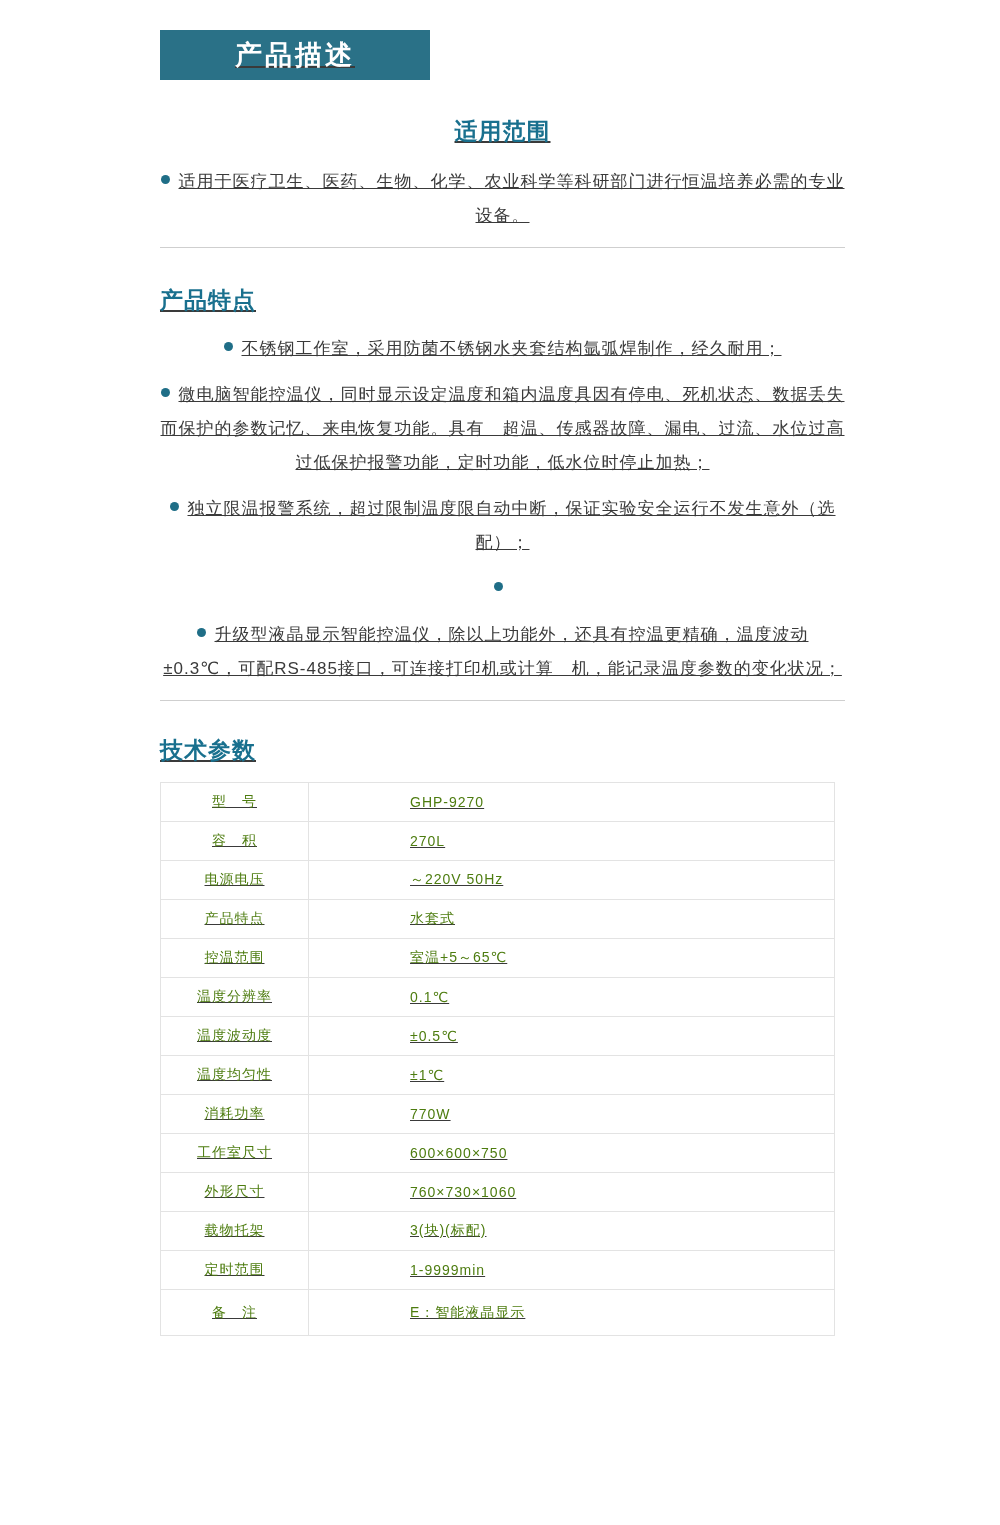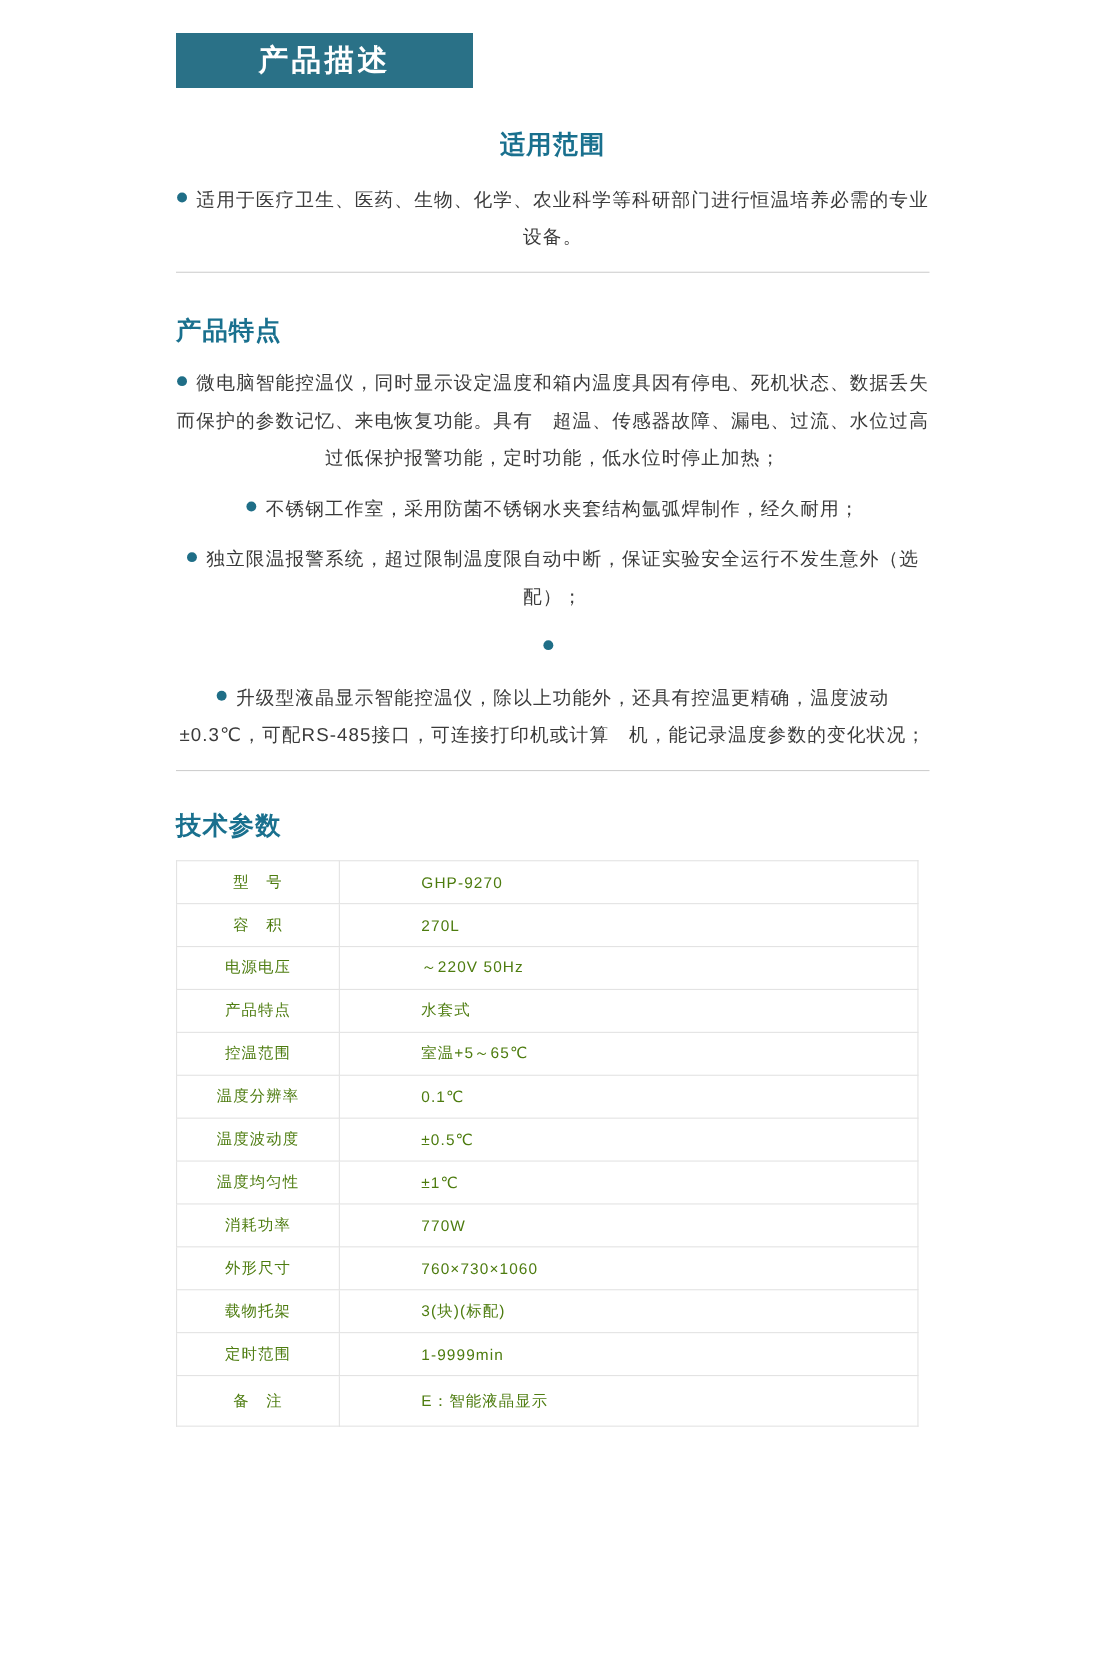--- a/index.html
+++ b/index.html
@@ -12,21 +12,21 @@
   }
   *{box-sizing:border-box;}
   html,body{margin:0;padding:0;}
   body{
     width:1000px;height:1525px;
     background:#ffffff;
     font-family:"Liberation Sans","DejaVu Sans",sans-serif;
     color:var(--text);
   }
   .page{position:relative;width:1000px;height:1525px;overflow:hidden;}
-  .content{margin:0 155px 0 160px;}
+  .content{margin:0 155px 0 160px;text-decoration:underline;}
 
   .banner{
     margin-top:30px;
     width:270px;height:50px;
     background:var(--teal);
     display:flex;align-items:center;justify-content:center;
   }
   .banner .banner-title{
     color:#ffffff;font-size:27px;font-weight:bold;letter-spacing:3px;
   }
@@ -74,21 +74,21 @@
     height:39px;
     font-size:14px;
     color:#4d7c0f;
     letter-spacing:1px;
     padding:0;
   }
   table.specs td.label{
     width:148px;text-align:center;
   }
   table.specs td.value{
-    padding-left:74px;text-align:left;
+    padding-left:101px;text-align:left;
   }
   table.specs tr:last-child td{height:46px;}
 </style>
 </head>
 <body>
 
 <div class="page">
   <div class="content">
 
     <div class="banner">
@@ -99,23 +99,23 @@
       <h2 class="h-scope">适用范围</h2>
       <div class="bullet-list scope-list">
   <p><span class="dot"></span><span>适用于医疗卫生、医药、生物、化学、农业科学等科研部门进行恒温培养必需的专业设备。</span></p>
 </div>
       <hr class="divider">
     </section>
 
     <section>
       <h2 class="h-features">产品特点</h2>
       <div class="bullet-list features-list">
+  <p><span class="dot"></span><span>不锈钢工作室，采用防菌不锈钢水夹套结构氩弧焊制作，经久耐用；</span></p>
+
   <p><span class="dot"></span><span>微电脑智能控温仪，同时显示设定温度和箱内温度具因有停电、死机状态、数据丢失而保护的参数记忆、来电恢复功能。具有　超温、传感器故障、漏电、过流、水位过高过低保护报警功能，定时功能，低水位时停止加热；</span></p>
-
-  <p><span class="dot"></span><span>不锈钢工作室，采用防菌不锈钢水夹套结构氩弧焊制作，经久耐用；</span></p>
 
   <p><span class="dot"></span><span>独立限温报警系统，超过限制温度限自动中断，保证实验安全运行不发生意外（选配）；</span></p>
 
   <p><span class="dot"></span></p>
 
   <p><span class="dot"></span><span>升级型液晶显示智能控温仪，除以上功能外，还具有控温更精确，温度波动±0.3℃，可配RS-485接口，可连接打印机或计算　机，能记录温度参数的变化状况；</span></p>
 </div>
       <hr class="divider divider-2">
     </section>
 
@@ -161,20 +161,24 @@
   <tr>
     <td class="label">温度均匀性</td>
     <td class="value">±1℃</td>
   </tr>
 
   <tr>
     <td class="label">消耗功率</td>
     <td class="value">770W</td>
   </tr>
 
+  <tr>
+    <td class="label">工作室尺寸</td>
+    <td class="value">600×600×750</td>
+  </tr>
 
   <tr>
     <td class="label">外形尺寸</td>
     <td class="value">760×730×1060</td>
   </tr>
 
   <tr>
     <td class="label">载物托架</td>
     <td class="value">3(块)(标配)</td>
   </tr>

